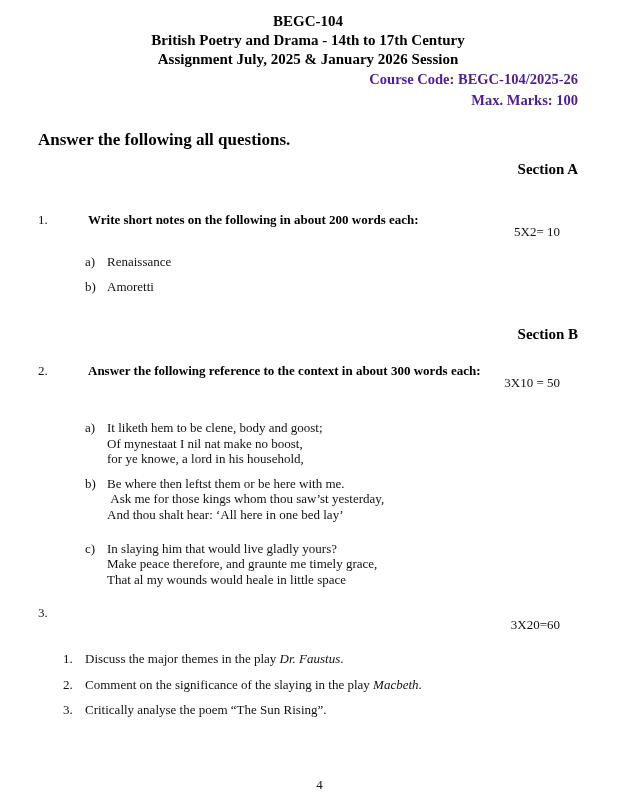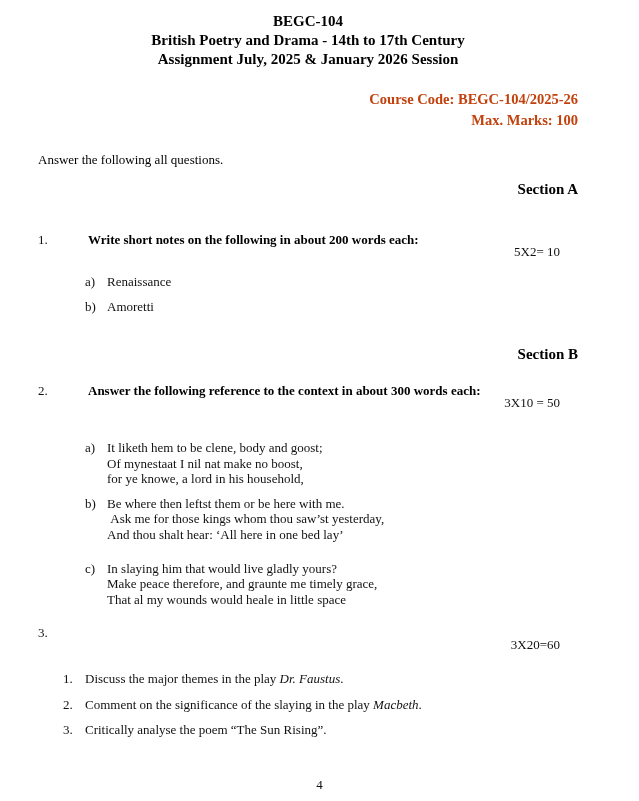--- a/index.html
+++ b/index.html
@@ -22,32 +22,31 @@
   
   .doc-header { text-align: center; }
   .doc-title {
     font-weight: bold;
     font-size: 15px;
     line-height: 19px;
     color: #000000;
   }
   
   .meta {
-    margin-top: 20px;
     text-align: right;
     font-weight: bold;
     font-size: 14.5px;
     line-height: 21px;
-    color: #c2410c;
+    color: #4c1d95;
   }
   
   .instruction {
     margin-top: 20px;
-    font-weight: normal;
-    font-size: 13px;
+    font-weight: bold;
+    font-size: 17px;
     line-height: 17px;
     color: #000000;
   }
   
   .section-heading {
     margin: 0;
     text-align: right;
     font-weight: bold;
     font-size: 15px;
     line-height: 19px;

